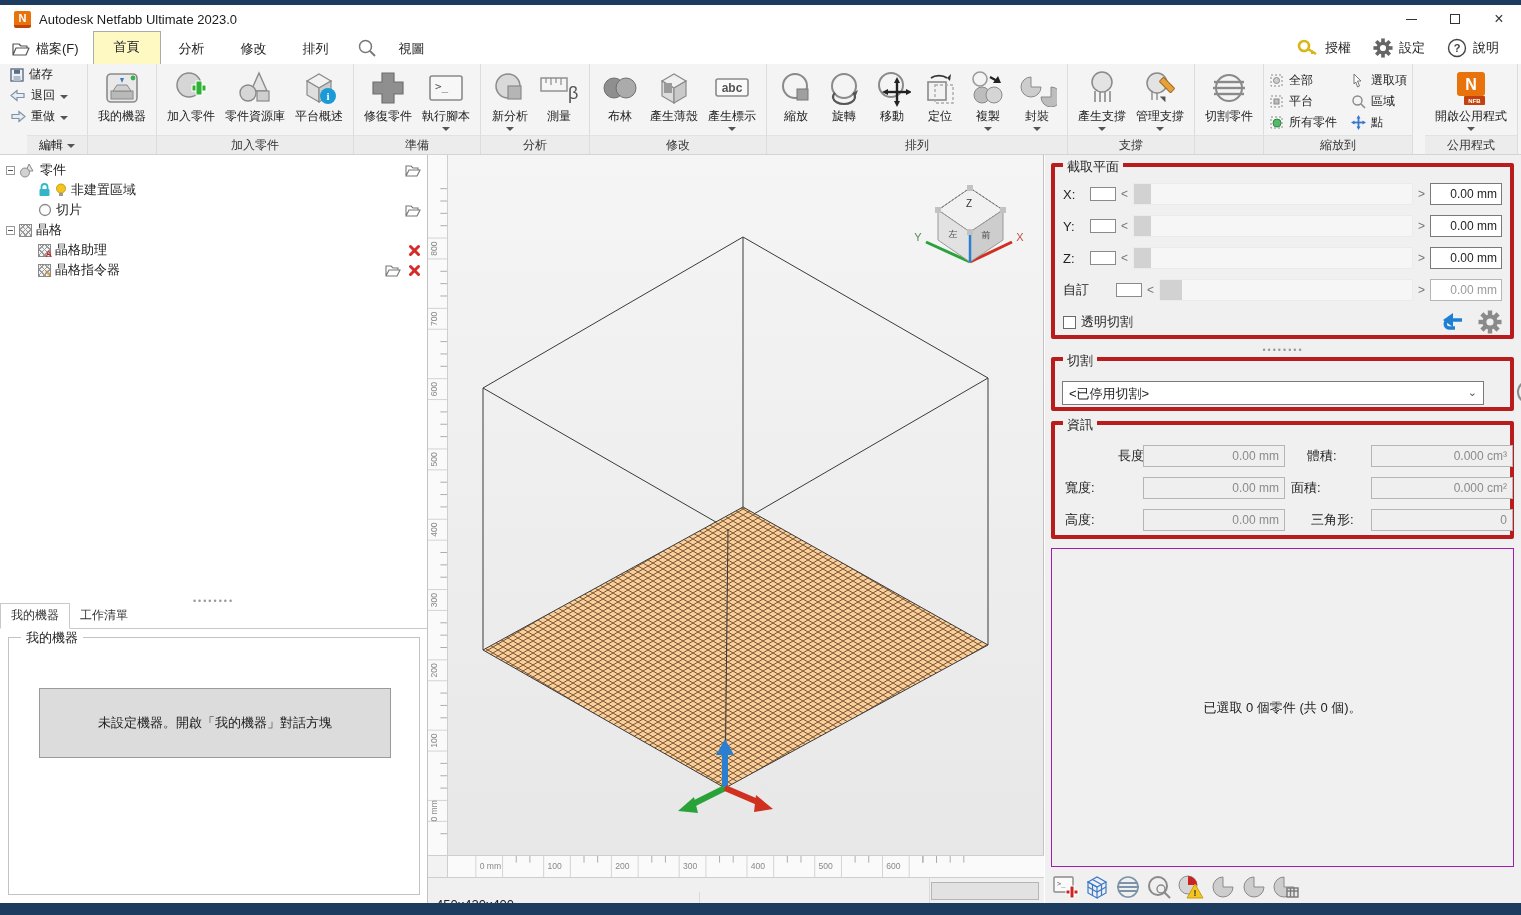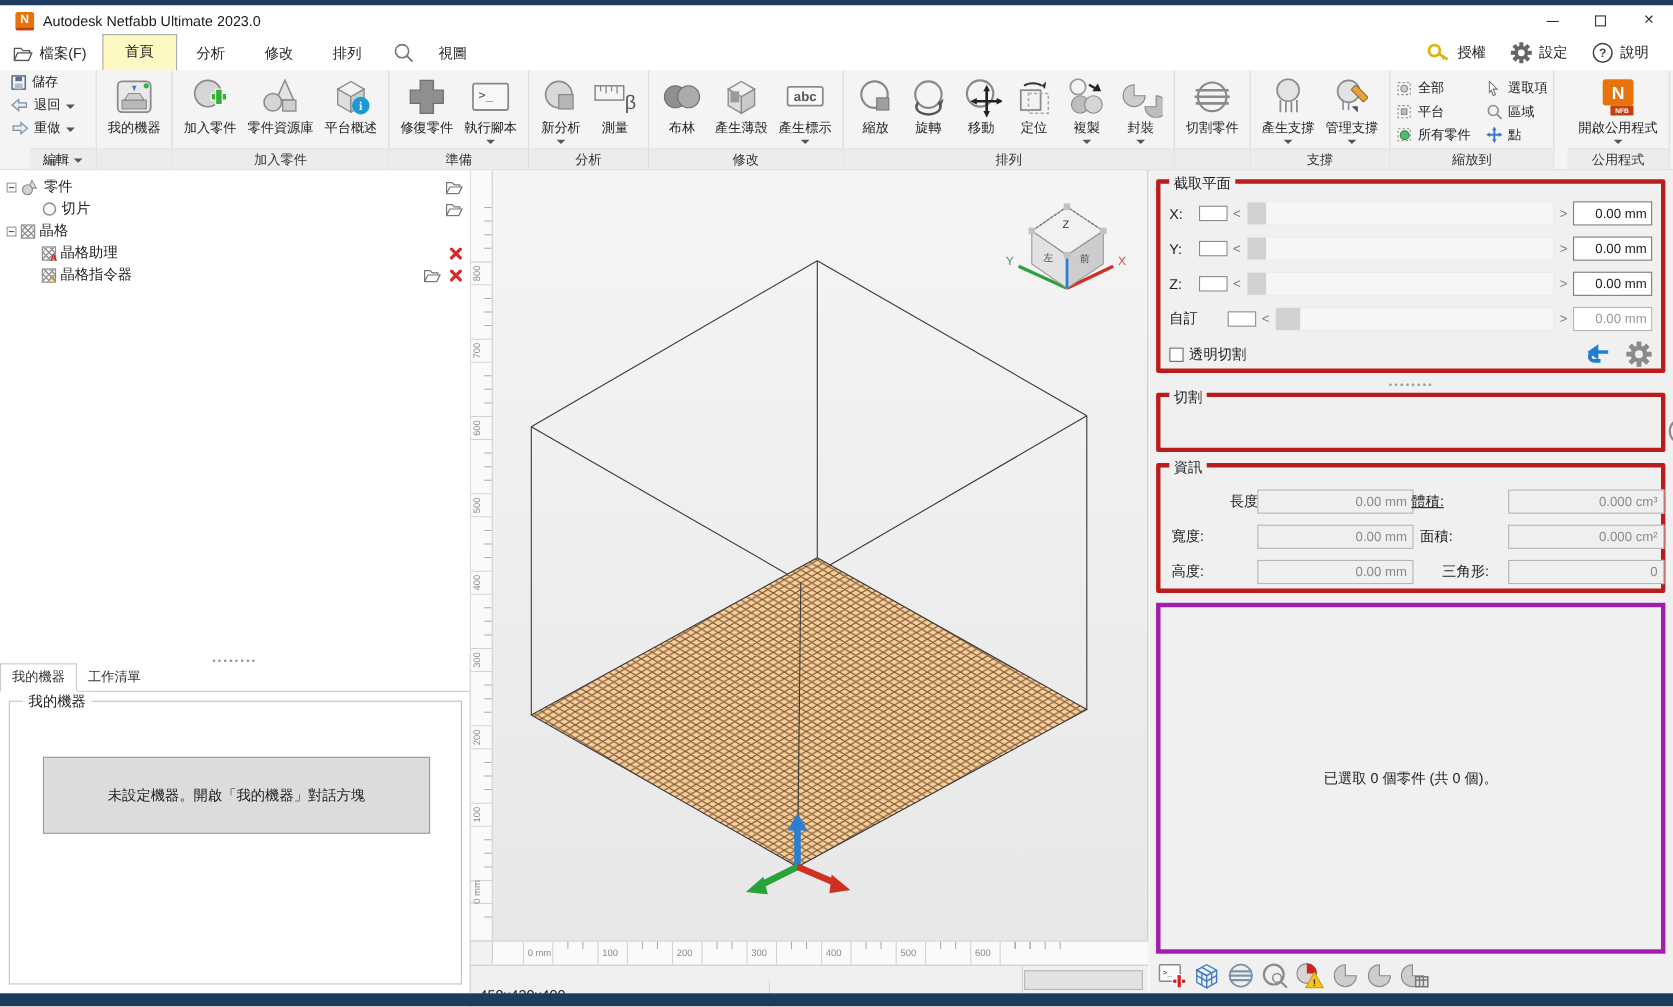--- a/index.html
+++ b/index.html
@@ -83,21 +83,21 @@
   .cbsq { width:13px; height:13px; border:1px solid #6a6a6a; background:#fff; flex:none; }
   .arr { color:#777; font-size:12px; flex:none; }
   .slide { flex:1; height:22px; background:#f6f6f6; border:1px solid #ebebeb; position:relative; }
   .thumb { position:absolute; left:0; top:0; width:17px; height:100%; background:#d2d2d2; }
   .valbox { width:72px; height:22px; border:1px solid #7a7a7a; background:#fff; font-size:12px; text-align:right; padding:3px 4px 0 0; flex:none; }
   .valbox.dis { border-color:#b5b5b5; color:#9a9a9a; }
   .infobox { position:absolute; height:22px; border:1px solid #b5b5b5; background:#efefef; color:#8a8a8a; font-size:12px; text-align:right; padding:3px 5px 0 0; }
   .ilabel { position:absolute; font-size:13px; color:#222; }
   .dd { position:absolute; left:7px; top:20px; width:422px; height:24px; border:1px solid #7a7a7a; background:#fff; font-size:13px; padding:3px 22px 0 6px; }
   .dd .chev { position:absolute; right:6px; top:4px; color:#555; font-size:11px; }
-  .sel-box { position:absolute; left:6px; top:393px; width:463px; height:319px; border:4px solid #a21caf; display:flex; align-items:center; justify-content:center; font-size:13px; color:#222; }
+  .sel-box { position:absolute; left:6px; top:393px; width:463px; height:319px; border:1px solid #a21caf; display:flex; align-items:center; justify-content:center; font-size:13px; color:#222; }
   .rp-icons { position:absolute; left:8px; top:718px; height:28px; display:flex; align-items:center; gap:5px; }
   .rp-dots { position:absolute; left:0; top:190px; width:476px; text-align:center; color:#9a9a9a; font-size:9px; letter-spacing:2px; }
 
   
   .statusbar { position:absolute; left:428px; top:877px; width:616px; height:26px; background:#f0f0f0; border-top:1px solid #cecece; display:flex; align-items:center; font-size:13px; color:#222; }
   .sb-field { padding:0 8px; height:100%; display:flex; align-items:center; border-right:1px solid #d9d9d9; }
   .sb-box { position:absolute; right:5px; top:4px; width:108px; height:18px; background:#e2e2e2; border:1px solid #b5b5b5; }
   .bottom-strip { position:absolute; left:0; top:903px; width:100%; height:12px; background:#1d3a5f; }
   .lp-bottom { position:absolute; left:0; top:748px; width:428px; height:155px; background:#fff; border-right:1px solid #c3c3c3; }
 </style>
@@ -427,69 +427,69 @@
           <span class="caret"></span>
         </div>
       </div>
       <div class="rgroup-label">排列</div>
     </div>
 
     <div class="rgroup">
       <div class="rgroup-body">
         <div class="rbtn">
           <div class="ric">
+              <svg width="38" height="38" viewBox="0 0 38 38">
+                <circle cx="19" cy="13" r="10" fill="#e3e3e3" stroke="#8a8a8a" stroke-width="1.5"></circle>
+                <g stroke="#8a8a8a" stroke-width="1.6">
+                  <line x1="12" y1="22" x2="12" y2="33"></line>
+                  <line x1="17" y1="23" x2="17" y2="33"></line>
+                  <line x1="22" y1="23" x2="22" y2="33"></line>
+                  <line x1="27" y1="22" x2="27" y2="33"></line>
+                </g>
+              </svg>
+            </div>
+          <span>產生支撐</span>
+          <span class="caret"></span>
+        </div>
+        <div class="rbtn">
+          <div class="ric">
+              <svg width="38" height="38" viewBox="0 0 38 38">
+                <circle cx="16" cy="14" r="10" fill="#e3e3e3" stroke="#8a8a8a" stroke-width="1.5"></circle>
+                <g stroke="#8a8a8a" stroke-width="1.4">
+                  <line x1="11" y1="23" x2="11" y2="31"></line>
+                  <line x1="16" y1="24" x2="16" y2="31"></line>
+                </g>
+                <rect x="18" y="13" width="16" height="6" rx="1" transform="rotate(45 26 16)" fill="#e7a13a" stroke="#9a6a20"></rect>
+                <path d="M19 31 L23 27 L27 31 Z" transform="rotate(45 23 29)" fill="#555"></path>
+              </svg>
+            </div>
+          <span>管理支撐</span>
+          <span class="caret"></span>
+        </div>
+      </div>
+      <div class="rgroup-label">支撐</div>
+    </div>
+
+    <div class="rgroup">
+      <div class="rgroup-body">
+        <div class="rbtn">
+          <div class="ric">
               <svg width="40" height="38" viewBox="0 0 40 38">
                 <circle cx="20" cy="19" r="13" fill="none" stroke="#8a8a8a" stroke-width="2"></circle>
                 <g stroke="#8a8a8a" stroke-width="2.4">
                   <line x1="5" y1="13" x2="35" y2="13"></line>
                   <line x1="4" y1="19" x2="36" y2="19"></line>
                   <line x1="5" y1="25" x2="35" y2="25"></line>
                 </g>
               </svg>
             </div>
           <span>切割零件</span>
         </div>
       </div>
       <div class="rgroup-label">&nbsp;</div>
-    </div>
-
-    <div class="rgroup">
-      <div class="rgroup-body">
-        <div class="rbtn">
-          <div class="ric">
-              <svg width="38" height="38" viewBox="0 0 38 38">
-                <circle cx="19" cy="13" r="10" fill="#e3e3e3" stroke="#8a8a8a" stroke-width="1.5"></circle>
-                <g stroke="#8a8a8a" stroke-width="1.6">
-                  <line x1="12" y1="22" x2="12" y2="33"></line>
-                  <line x1="17" y1="23" x2="17" y2="33"></line>
-                  <line x1="22" y1="23" x2="22" y2="33"></line>
-                  <line x1="27" y1="22" x2="27" y2="33"></line>
-                </g>
-              </svg>
-            </div>
-          <span>產生支撐</span>
-          <span class="caret"></span>
-        </div>
-        <div class="rbtn">
-          <div class="ric">
-              <svg width="38" height="38" viewBox="0 0 38 38">
-                <circle cx="16" cy="14" r="10" fill="#e3e3e3" stroke="#8a8a8a" stroke-width="1.5"></circle>
-                <g stroke="#8a8a8a" stroke-width="1.4">
-                  <line x1="11" y1="23" x2="11" y2="31"></line>
-                  <line x1="16" y1="24" x2="16" y2="31"></line>
-                </g>
-                <rect x="18" y="13" width="16" height="6" rx="1" transform="rotate(45 26 16)" fill="#e7a13a" stroke="#9a6a20"></rect>
-                <path d="M19 31 L23 27 L27 31 Z" transform="rotate(45 23 29)" fill="#555"></path>
-              </svg>
-            </div>
-          <span>管理支撐</span>
-          <span class="caret"></span>
-        </div>
-      </div>
-      <div class="rgroup-label">支撐</div>
     </div>
 
     <div class="rgroup">
       <div class="rgroup-body">
         <div class="zoomto-cols">
           <div class="zt-col">
             <div class="zt-item">
               <svg width="15" height="15" viewBox="0 0 15 15">
                   <rect x="2" y="2" width="11" height="11" fill="none" stroke="#8a8a8a" stroke-dasharray="2 2"></rect>
                   <circle cx="7.5" cy="7.5" r="3" fill="#cfcfcf" stroke="#8a8a8a"></circle>
@@ -573,20 +573,33 @@
           <span class="expander"></span>
           <svg width="17" height="15" viewBox="0 0 17 15">
               <path d="M10 1 L14 8 L7 8 Z" fill="#e3e3e3" stroke="#8a8a8a"></path>
               <circle cx="6" cy="9.5" r="4.5" fill="#d2d2d2" stroke="#8a8a8a"></circle>
             </svg>
           <span class="lbl">零件</span>
           <span class="spacer"></span>
           <svg width="16" height="13" viewBox="0 0 16 13">
               <path d="M1 12 L1 2 L6 2 L8 4 L13 4 L13 6 L15 6 L12 12 Z M1 12 L4 6 L15 6" fill="#fff" stroke="#777" stroke-width="1.1"></path>
             </svg>
+        </div>
+        <div class="trow">
+          <span class="ind"></span>
+            <span class="ind"></span>
+          <svg width="13" height="14" viewBox="0 0 13 14">
+              <rect x="1.5" y="6" width="10" height="7" rx="1" fill="#35b5c9"></rect>
+              <path d="M3.5 6 V4 a3 3 0 0 1 6 0 V6" fill="none" stroke="#35b5c9" stroke-width="1.8"></path>
+            </svg>
+          <svg width="12" height="14" viewBox="0 0 12 14">
+              <circle cx="6" cy="5.5" r="4.5" fill="#f4c51d" stroke="#c99c10"></circle>
+              <rect x="4" y="10" width="4" height="3" fill="#9a9a9a"></rect>
+            </svg>
+          <span class="lbl">非建置區域</span>
         </div>
         <div class="trow">
           <span class="ind"></span>
             <span class="ind"></span>
           <svg width="14" height="14" viewBox="0 0 14 14">
               <circle cx="7" cy="7" r="5.5" fill="#fdfdfd" stroke="#8a8a8a" stroke-width="1.3"></circle>
             </svg>
           <span class="lbl">切片</span>
           <span class="spacer"></span>
           <svg width="16" height="13" viewBox="0 0 16 13">
@@ -858,36 +871,40 @@
               </g>
               <circle r="7.6" fill="#8a8a8a"></circle>
               <circle r="3.6" fill="#f0f0f0"></circle>
             </svg>
         </div>
       </div>
       <div class="rp-dots">••••••••</div>
 
       <div class="fs" style="left:6px; top:202px; width:463px; height:54px;">
         <span class="legend">切割</span>
+        <div class="dd">
+          <span>&lt;已停用切割&gt;</span>
+          <span class="chev">⌄</span>
+        </div>
         <svg width="28" height="28" viewBox="0 0 28 28" style="position:absolute; right:-34px; top:18px;">
             <circle cx="13" cy="13" r="11" fill="none" stroke="#8a8a8a" stroke-width="2"></circle>
             <g stroke="#555" stroke-width="1.6" fill="none">
               <line x1="10" y1="10" x2="22" y2="22"></line>
               <line x1="22" y1="10" x2="10" y2="22"></line>
               <circle cx="21" cy="24" r="2.4"></circle>
               <circle cx="25" y="20" cy="20" r="2.4"></circle>
             </g>
           </svg>
       </div>
 
       <div class="fs" style="left:6px; top:266px; width:463px; height:118px;">
         <span class="legend">資訊</span>
         <span class="ilabel" style="left:21px; top:22px;margin-left:42px;">長度:</span>
         <span class="infobox" style="left:88px; top:20px; width:142px;">0.00 mm</span>
-        <span class="ilabel" style="left:228px; top:22px;text-decoration:underline;">體積:</span>
+        <span class="ilabel" style="left:252px; top:22px;">體積:</span>
         <span class="infobox" style="left:316px; top:20px; width:142px;">0.000 cm³</span>
         <span class="ilabel" style="left:10px; top:54px;">寬度:</span>
         <span class="infobox" style="left:88px; top:52px; width:142px;">0.00 mm</span>
         <span class="ilabel" style="left:236px; top:54px;">面積:</span>
         <span class="infobox" style="left:316px; top:52px; width:142px;">0.000 cm²</span>
         <span class="ilabel" style="left:10px; top:86px;">高度:</span>
         <span class="infobox" style="left:88px; top:84px; width:142px;">0.00 mm</span>
         <span class="ilabel" style="left:236px; top:86px;margin-left:20px;">三角形:</span>
         <span class="infobox" style="left:316px; top:84px; width:142px;">0</span>
       </div>

